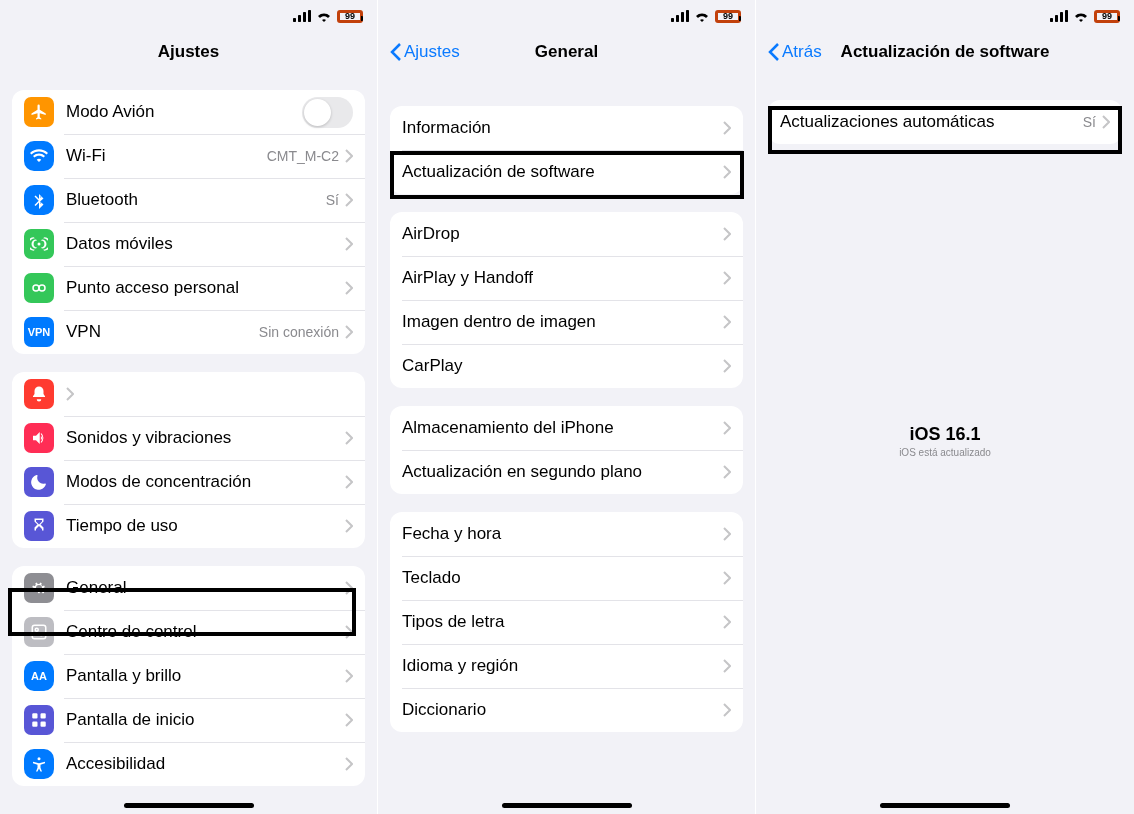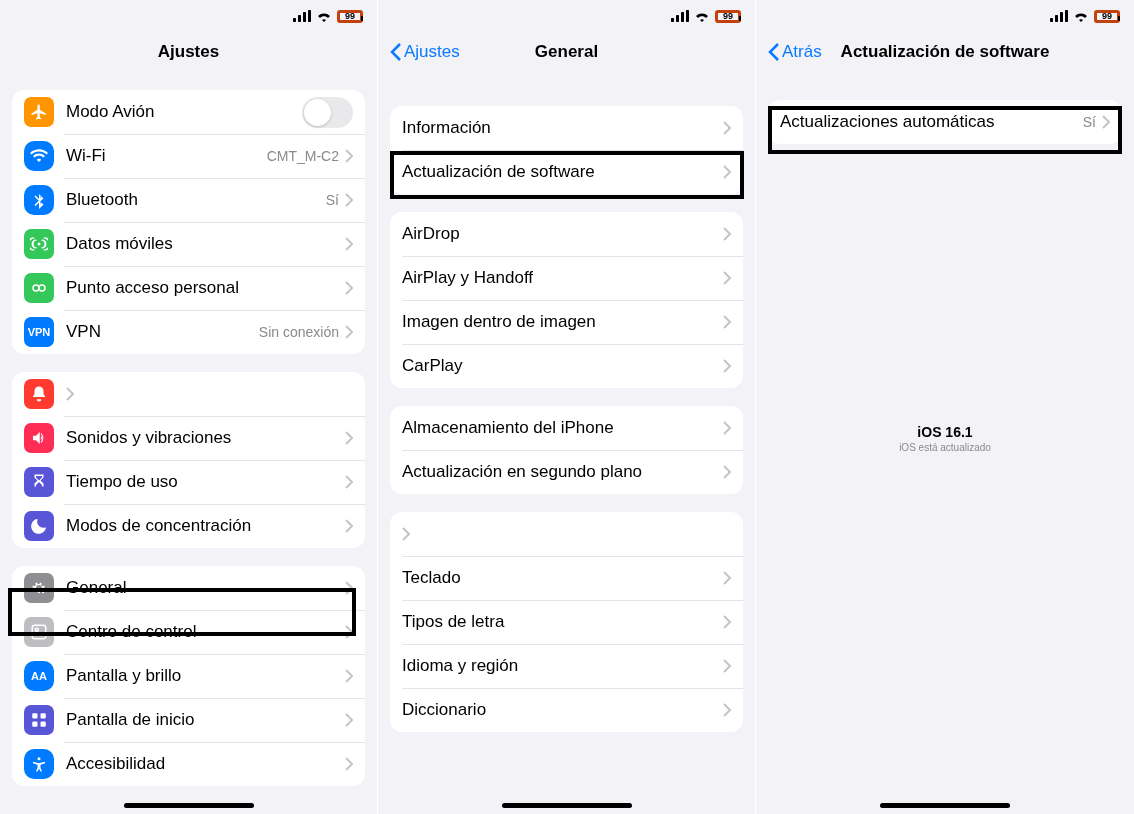--- a/index.html
+++ b/index.html
@@ -122,21 +122,21 @@
     pointer-events:none;
     z-index:5;
   }
 
   
   .sw-center {
     text-align:center;
     margin-top: 280px;
     color:#000;
   }
-  .sw-version { font-size:14px; font-weight:700; }
+  .sw-version { font-size:18px; font-weight:700; }
   .sw-status  { font-size:10px; color:#8a8a8e; margin-top:2px; }
 
   
   .home-ind {
     position:absolute; bottom:6px; left:50%; transform:translateX(-50%);
     width:130px; height:5px; background:#000; border-radius:3px;
   }
 
   
   .bg-orange { background:#ff9500; }
@@ -289,37 +289,37 @@
           <span class="row-label">Sonidos y vibraciones</span>
           <span class="chevron">
               <svg width="8" height="14" viewBox="0 0 8 14" fill="none" stroke="#c5c5c7" stroke-width="2">
                 <path d="M1 1l6 6-6 6"></path>
               </svg>
             </span>
         </div>
         <div class="row indent">
           <div class="icon-box bg-indigo">
             <svg width="18" height="18" viewBox="0 0 24 24" fill="#fff">
+                <path d="M20 14A8 8 0 0 1 10 4a1 1 0 0 0-1.2-1.2A10 10 0 1 0 21.2 15 1 1 0 0 0 20 14z"></path>
+              </svg>
+          </div>
+          <span class="row-label">Modos de concentración</span>
+          <span class="chevron">
+              <svg width="8" height="14" viewBox="0 0 8 14" fill="none" stroke="#c5c5c7" stroke-width="2">
+                <path d="M1 1l6 6-6 6"></path>
+              </svg>
+            </span>
+        </div>
+        <div class="row indent">
+          <div class="icon-box bg-indigo">
+            <svg width="18" height="18" viewBox="0 0 24 24" fill="#fff">
                 <path d="M6 2h12v4l-4 4 4 4v4H6v-4l4-4-4-4V2zm2 2v2l4 4 4-4V4H8zm0 14h8v-2l-4-4-4 4v2z"></path>
               </svg>
           </div>
           <span class="row-label">Tiempo de uso</span>
-          <span class="chevron">
-              <svg width="8" height="14" viewBox="0 0 8 14" fill="none" stroke="#c5c5c7" stroke-width="2">
-                <path d="M1 1l6 6-6 6"></path>
-              </svg>
-            </span>
-        </div>
-        <div class="row indent">
-          <div class="icon-box bg-indigo">
-            <svg width="18" height="18" viewBox="0 0 24 24" fill="#fff">
-                <path d="M20 14A8 8 0 0 1 10 4a1 1 0 0 0-1.2-1.2A10 10 0 1 0 21.2 15 1 1 0 0 0 20 14z"></path>
-              </svg>
-          </div>
-          <span class="row-label">Modos de concentración</span>
           <span class="chevron">
               <svg width="8" height="14" viewBox="0 0 8 14" fill="none" stroke="#c5c5c7" stroke-width="2">
                 <path d="M1 1l6 6-6 6"></path>
               </svg>
             </span>
         </div>
       </div>
 
       <div class="group" style="position:relative;">
         <div class="row indent">
@@ -496,20 +496,21 @@
           <span class="chevron">
               <svg width="8" height="14" viewBox="0 0 8 14" fill="none" stroke="#c5c5c7" stroke-width="2">
                 <path d="M1 1l6 6-6 6"></path>
               </svg>
             </span>
         </div>
       </div>
 
       <div class="group">
         <div class="row">
+          <span class="row-label">Fecha y hora</span>
           <span class="chevron">
               <svg width="8" height="14" viewBox="0 0 8 14" fill="none" stroke="#c5c5c7" stroke-width="2">
                 <path d="M1 1l6 6-6 6"></path>
               </svg>
             </span>
         </div>
         <div class="row">
           <span class="row-label">Teclado</span>
           <span class="chevron">
               <svg width="8" height="14" viewBox="0 0 8 14" fill="none" stroke="#c5c5c7" stroke-width="2">

